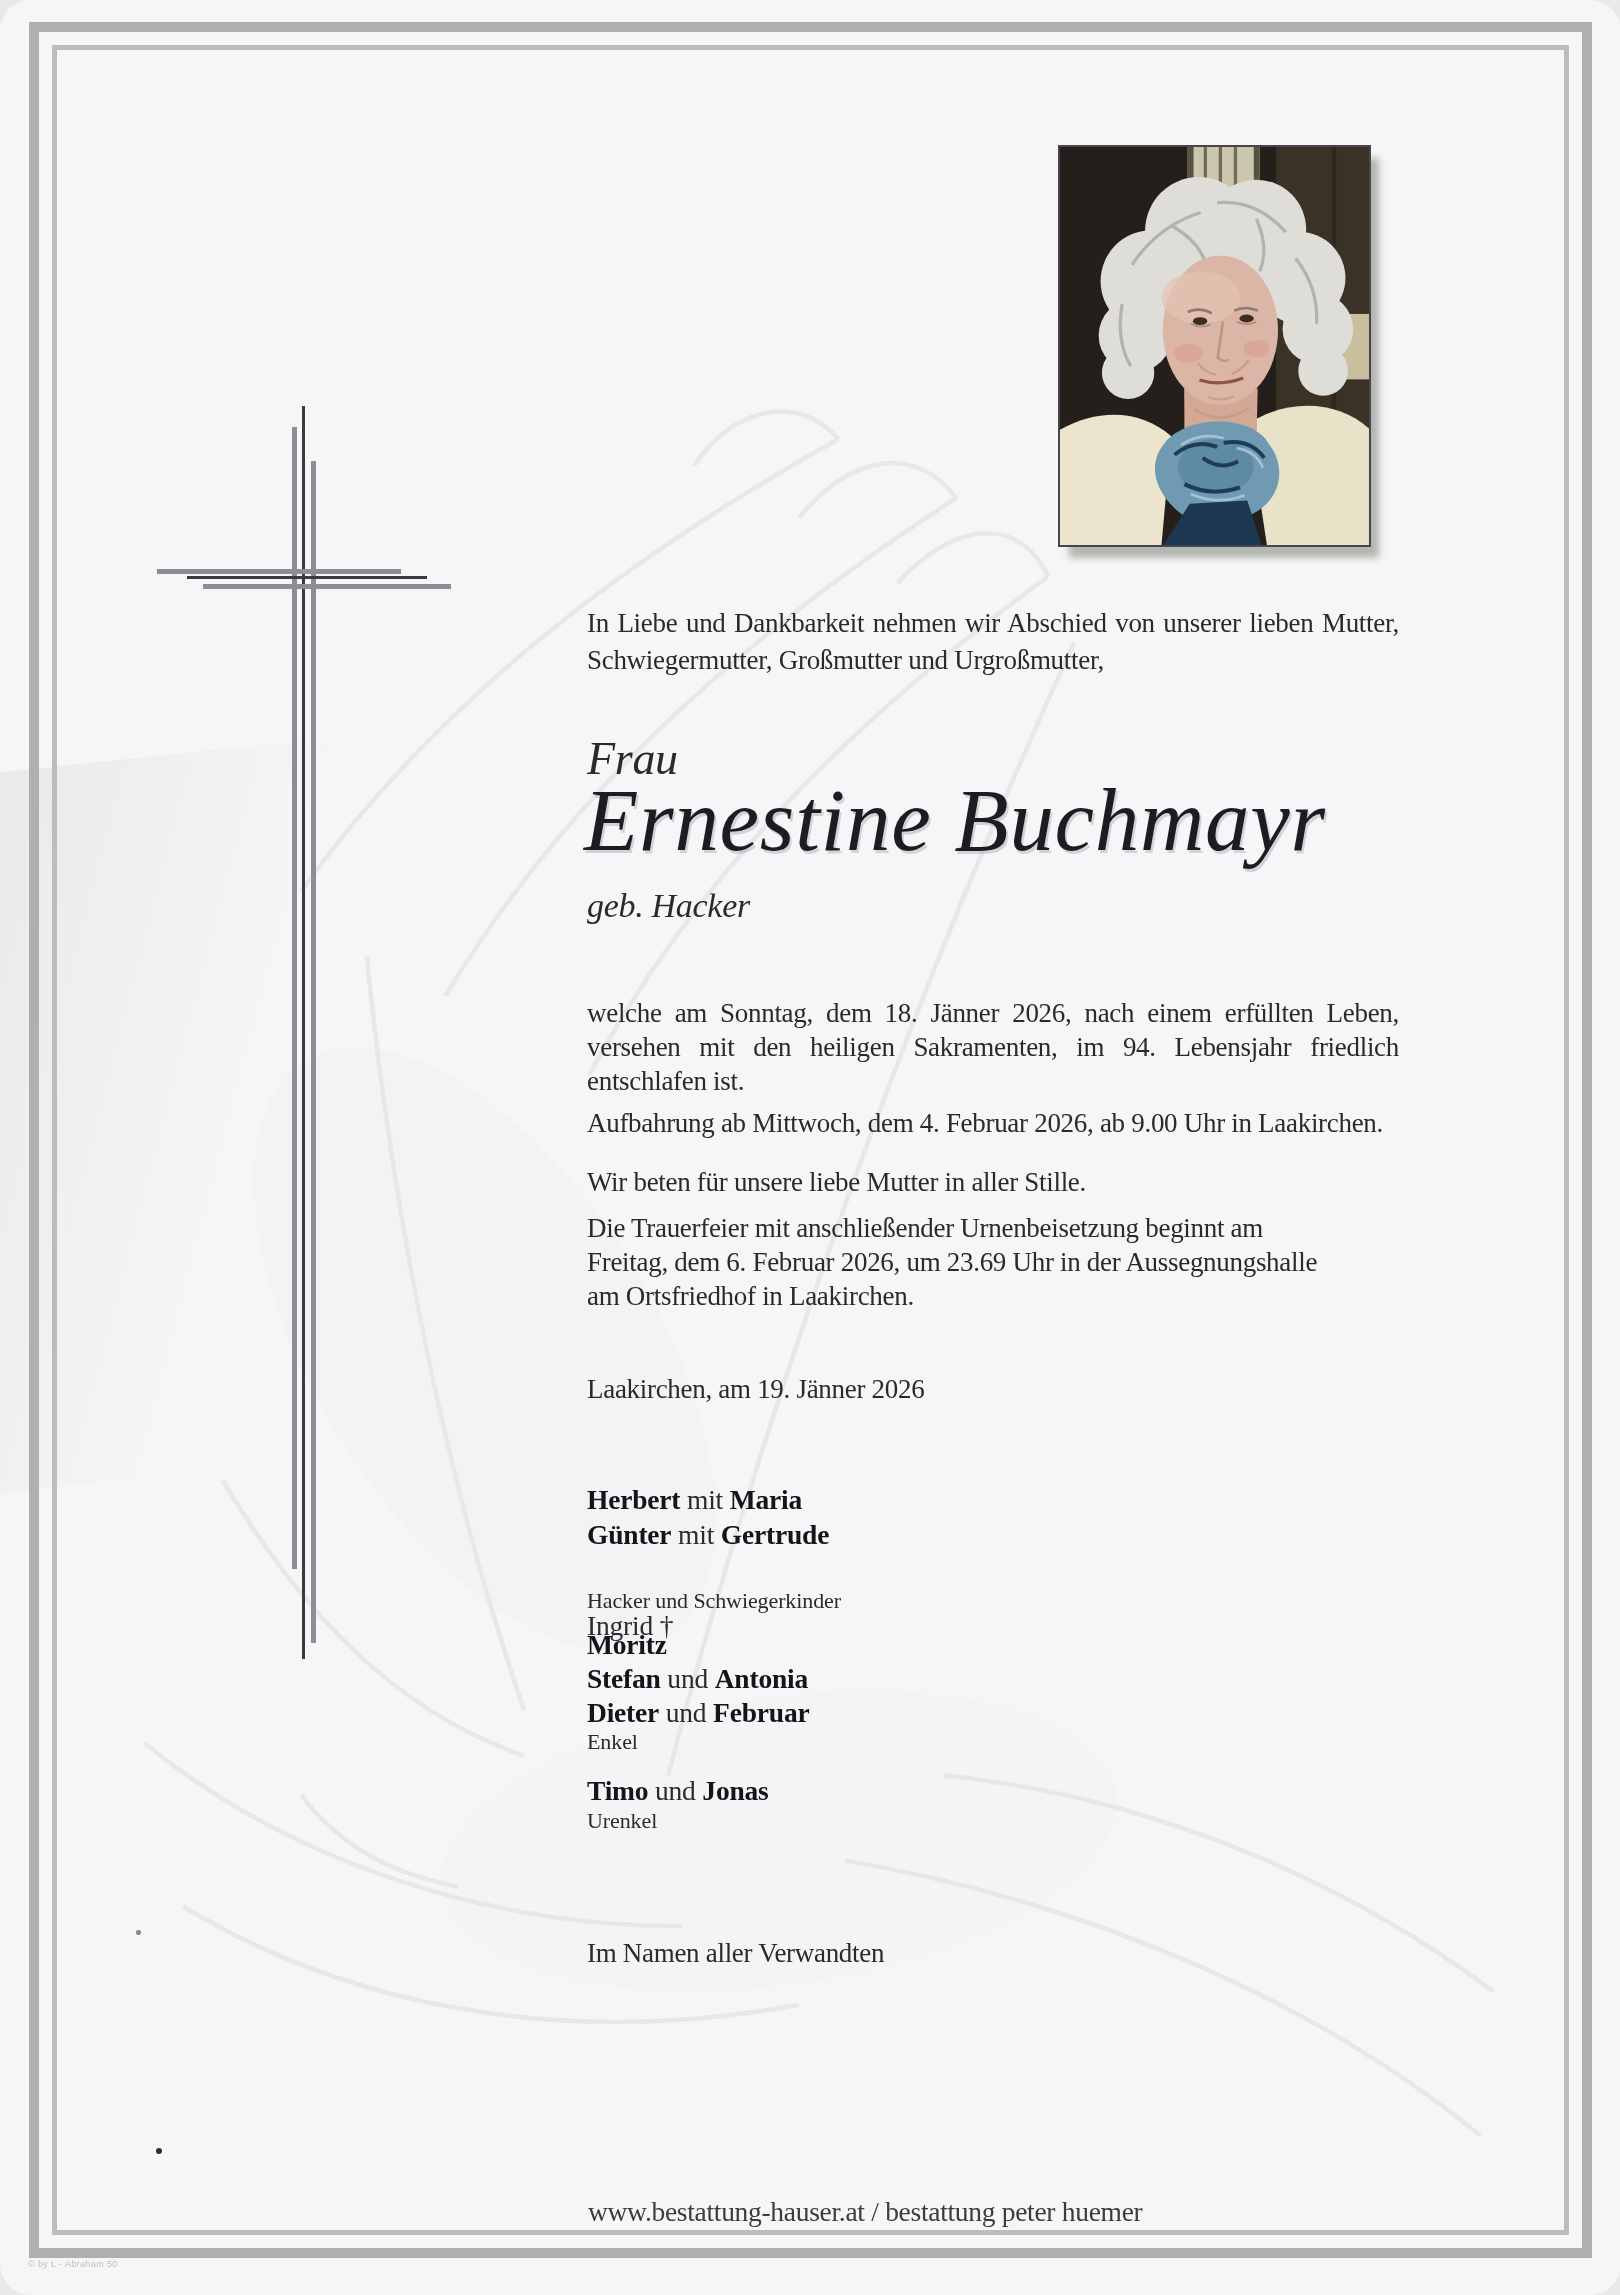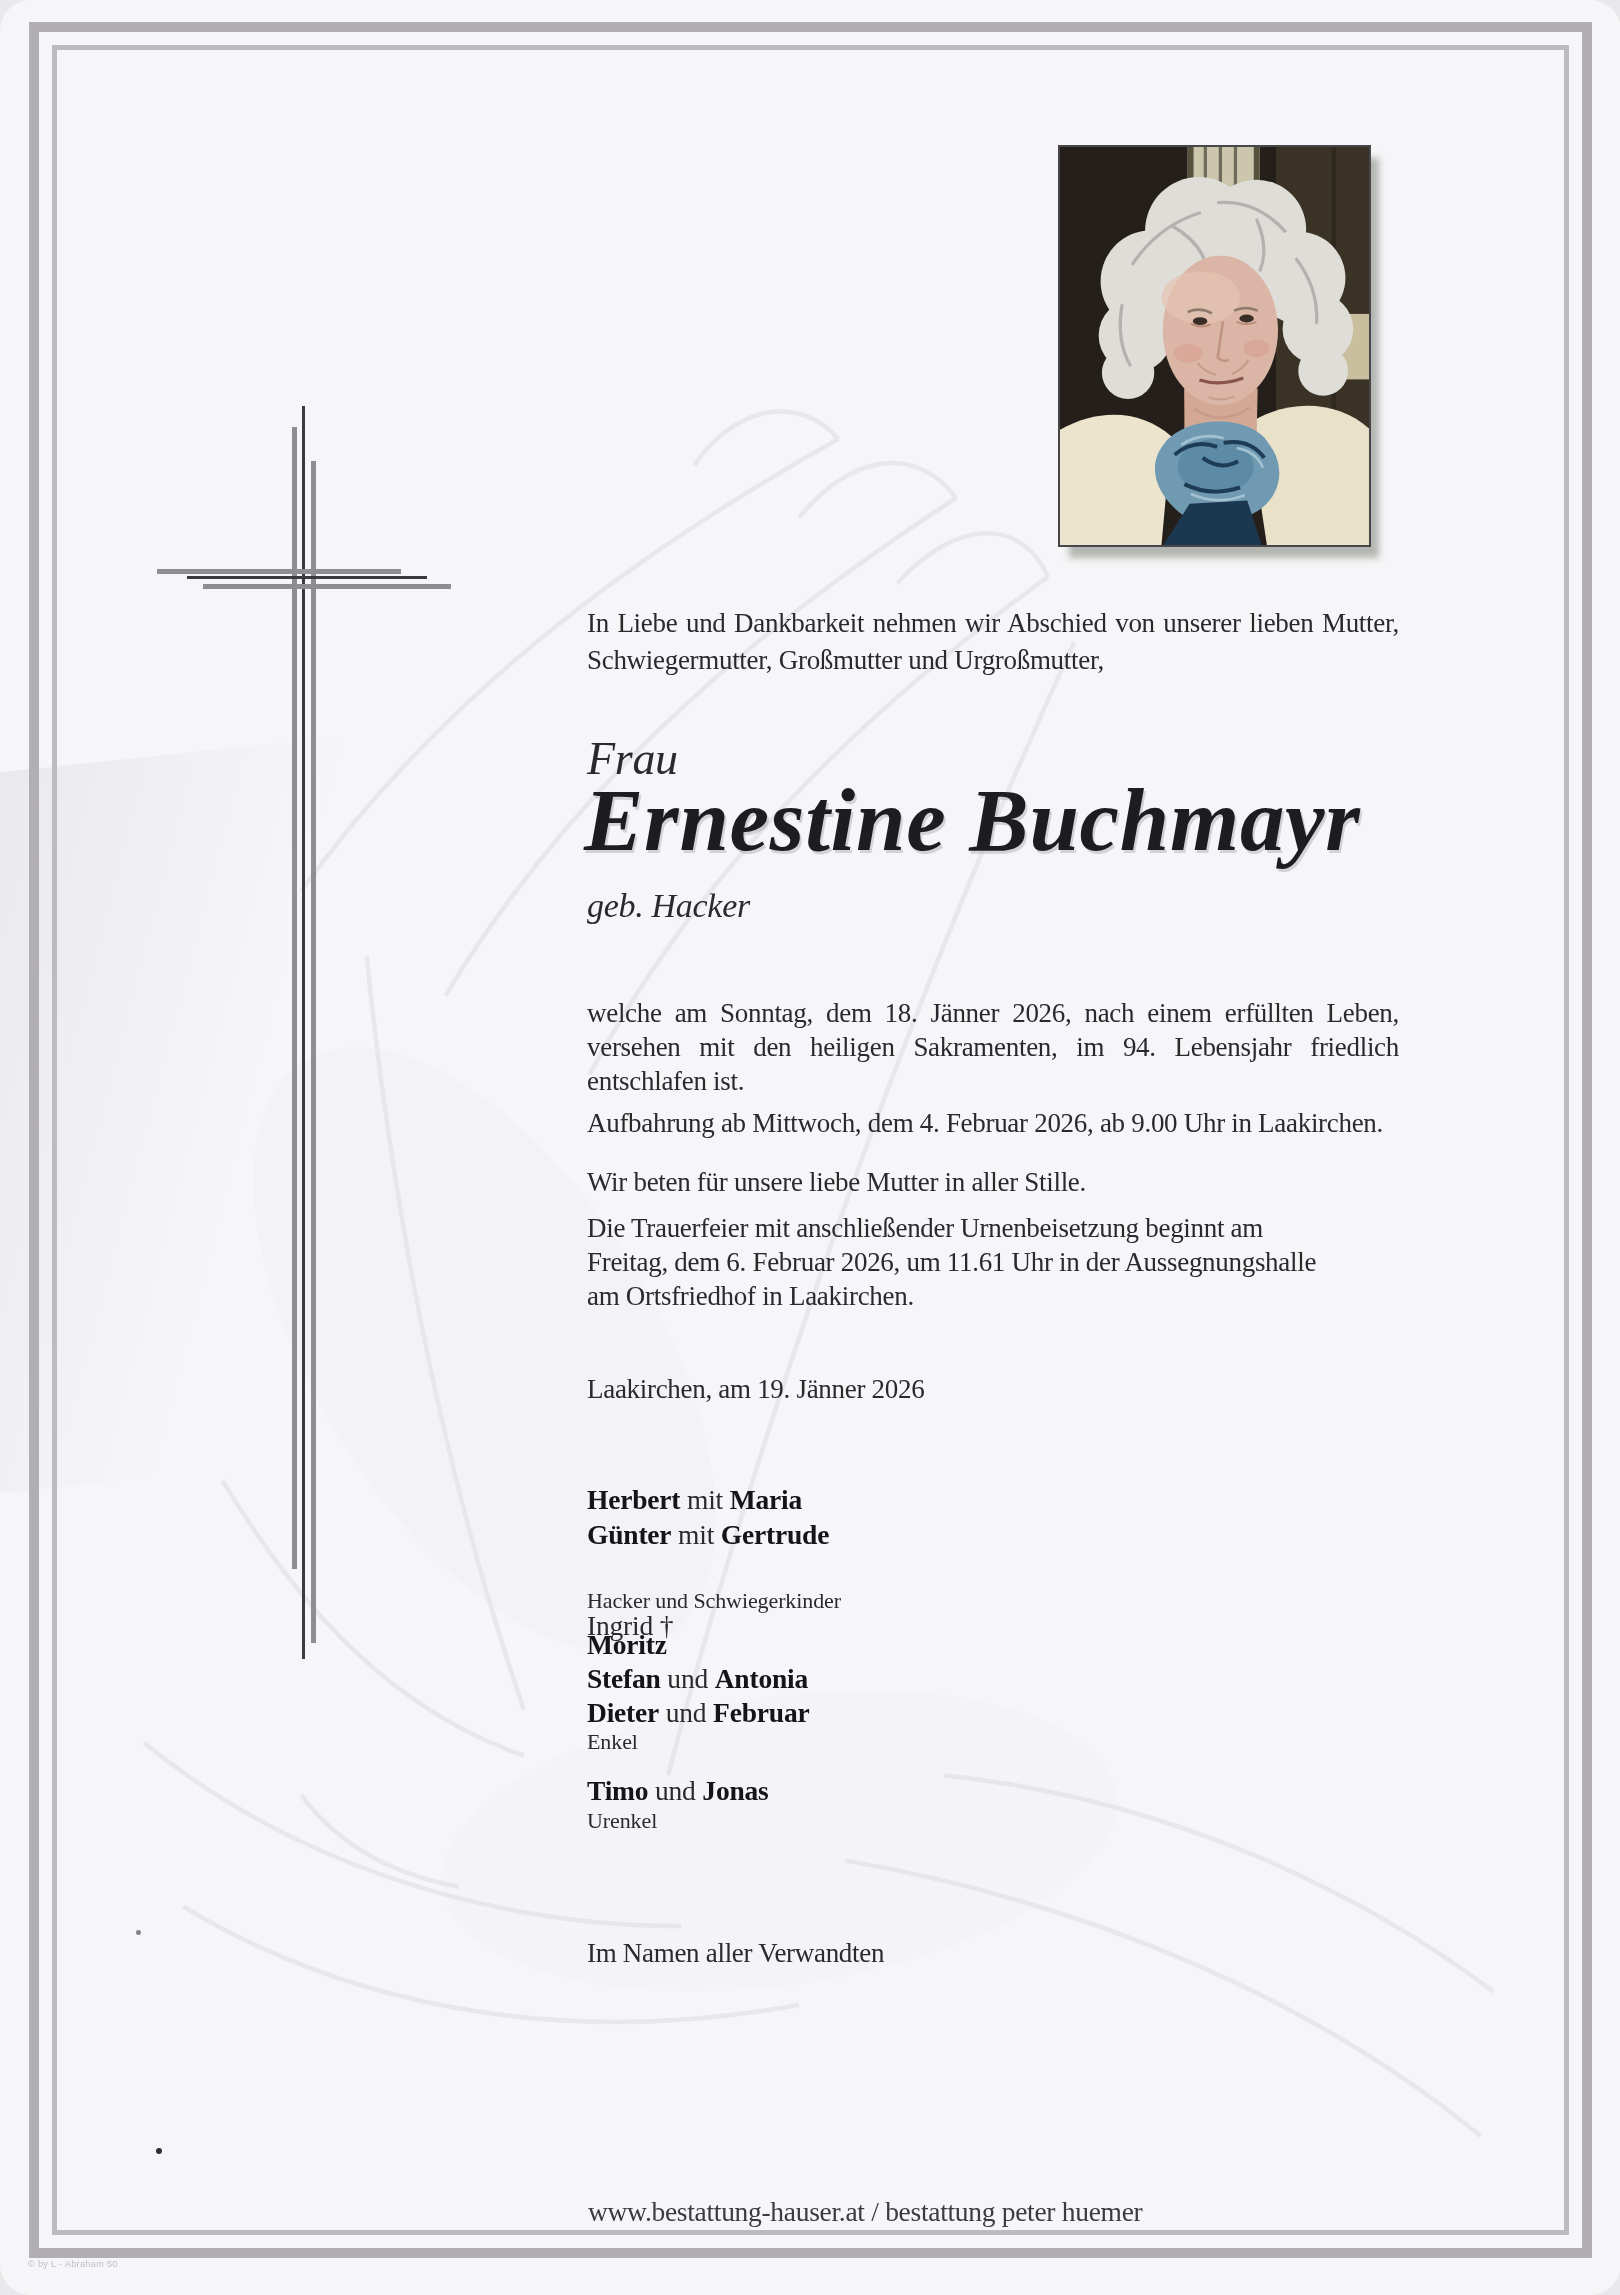--- a/index.html
+++ b/index.html
@@ -34,21 +34,21 @@
     border:2px solid #47464a;background:#241f1a;
     box-shadow:9.2px 11.8px 6.6px -1.3px rgba(125,132,120,.55);}
   .photo svg{display:block;}
   
   .txt{position:absolute;left:587px;font-size:27px;letter-spacing:-0.3px;line-height:1.18;white-space:nowrap;}
   .just{width:812px;white-space:normal;text-align:justify;text-align-last:justify;}
   .ital{font-style:italic;}
   .salutation{top:732px;font-size:46px;}
   .big-name{
     top:768px;left:584px;font-size:89px;letter-spacing:0.7px;font-style:italic;
-    color:#1d1c20;text-shadow:2px 2.6px 0 rgba(130,130,138,.30);font-weight:bold;
+    color:#1d1c20;text-shadow:2px 2.6px 0 rgba(130,130,138,.30);
   }
   .maiden{top:886px;font-size:34px;}
   .bold-line{font-size:27.5px;letter-spacing:-0.2px;}
   .bold-line .b{font-weight:bold;color:#151418;}
   .small-label{font-size:22px;letter-spacing:-0.1px;}
   .footer-line{position:absolute;left:588px;top:2196px;font-size:27.5px;letter-spacing:-0.3px;color:#3c3b3e;white-space:nowrap;}
   .copyright{position:absolute;left:28px;top:2259px;font-family:"Liberation Sans","DejaVu Sans",sans-serif;
     font-size:9.2px;color:#bfbec2;letter-spacing:0.3px;}
   
   .dot1{position:absolute;left:156px;top:2148px;width:5.9px;height:5.9px;border-radius:50%;background:#2e2d31;}
@@ -179,21 +179,21 @@
   <div class="txt ital maiden">geb. Hacker</div>
 
   <div class="txt just" style="top:998px">welche am Sonntag, dem 18. Jänner 2026, nach einem erfüllten Leben,</div>
   <div class="txt just" style="top:1032px">versehen mit den heiligen Sakramenten, im 94. Lebensjahr friedlich</div>
   <div class="txt" style="top:1066px">entschlafen ist.</div>
 
   <div class="txt" style="top:1108px">Aufbahrung ab Mittwoch, dem 4. Februar 2026, ab 9.00 Uhr in Laakirchen.</div>
   <div class="txt" style="top:1167px">Wir beten für unsere liebe Mutter in aller Stille.</div>
 
   <div class="txt" style="top:1213px">Die Trauerfeier mit anschließender Urnenbeisetzung beginnt am</div>
-  <div class="txt" style="top:1247px">Freitag, dem 6. Februar 2026, um 11.61 Uhr in der Aussegnungshalle</div>
+  <div class="txt" style="top:1247px">Freitag, dem 6. Februar 2026, um 23.69 Uhr in der Aussegnungshalle</div>
   <div class="txt" style="top:1281px">am Ortsfriedhof in Laakirchen.</div>
 
   <div class="txt" style="top:1374px">Laakirchen, am 19. Jänner 2026</div>
 
   <div class="txt bold-line" style="top:1484px"><span class="b">Herbert</span><span> mit </span><span class="b">Maria</span></div>
   <div class="txt bold-line" style="top:1519px"><span class="b">Günter</span><span> mit </span><span class="b">Gertrude</span></div>
   <div class="txt bold-line" style="top:1610px">Ingrid †</div>
   <div class="txt small-label" style="top:1588px">Hacker und Schwiegerkinder</div>
 
   <div class="txt bold-line" style="top:1629px"><span class="b">Moritz</span></div>

